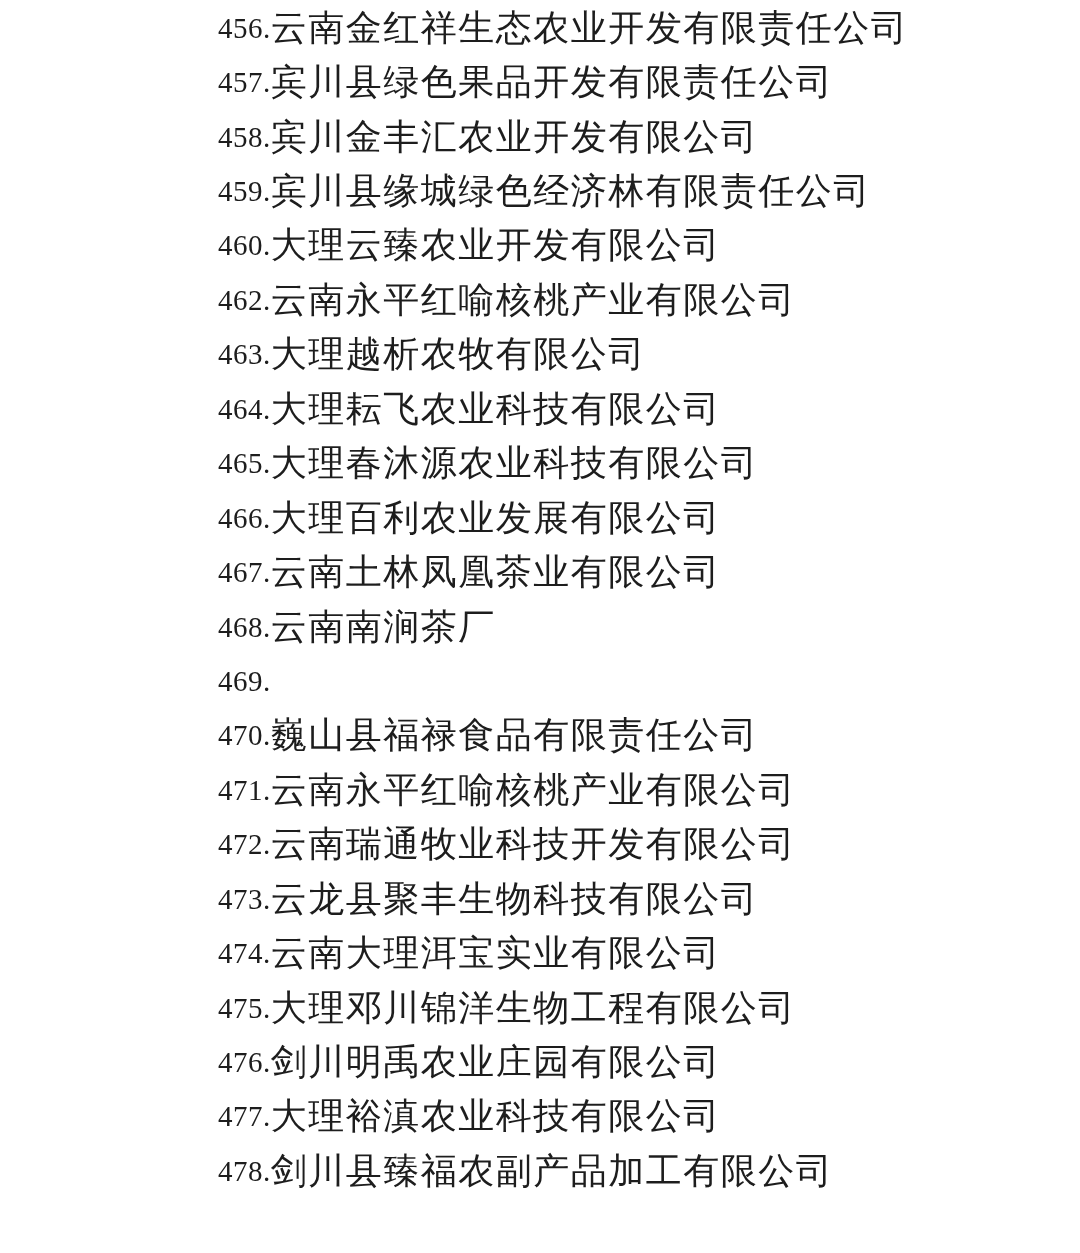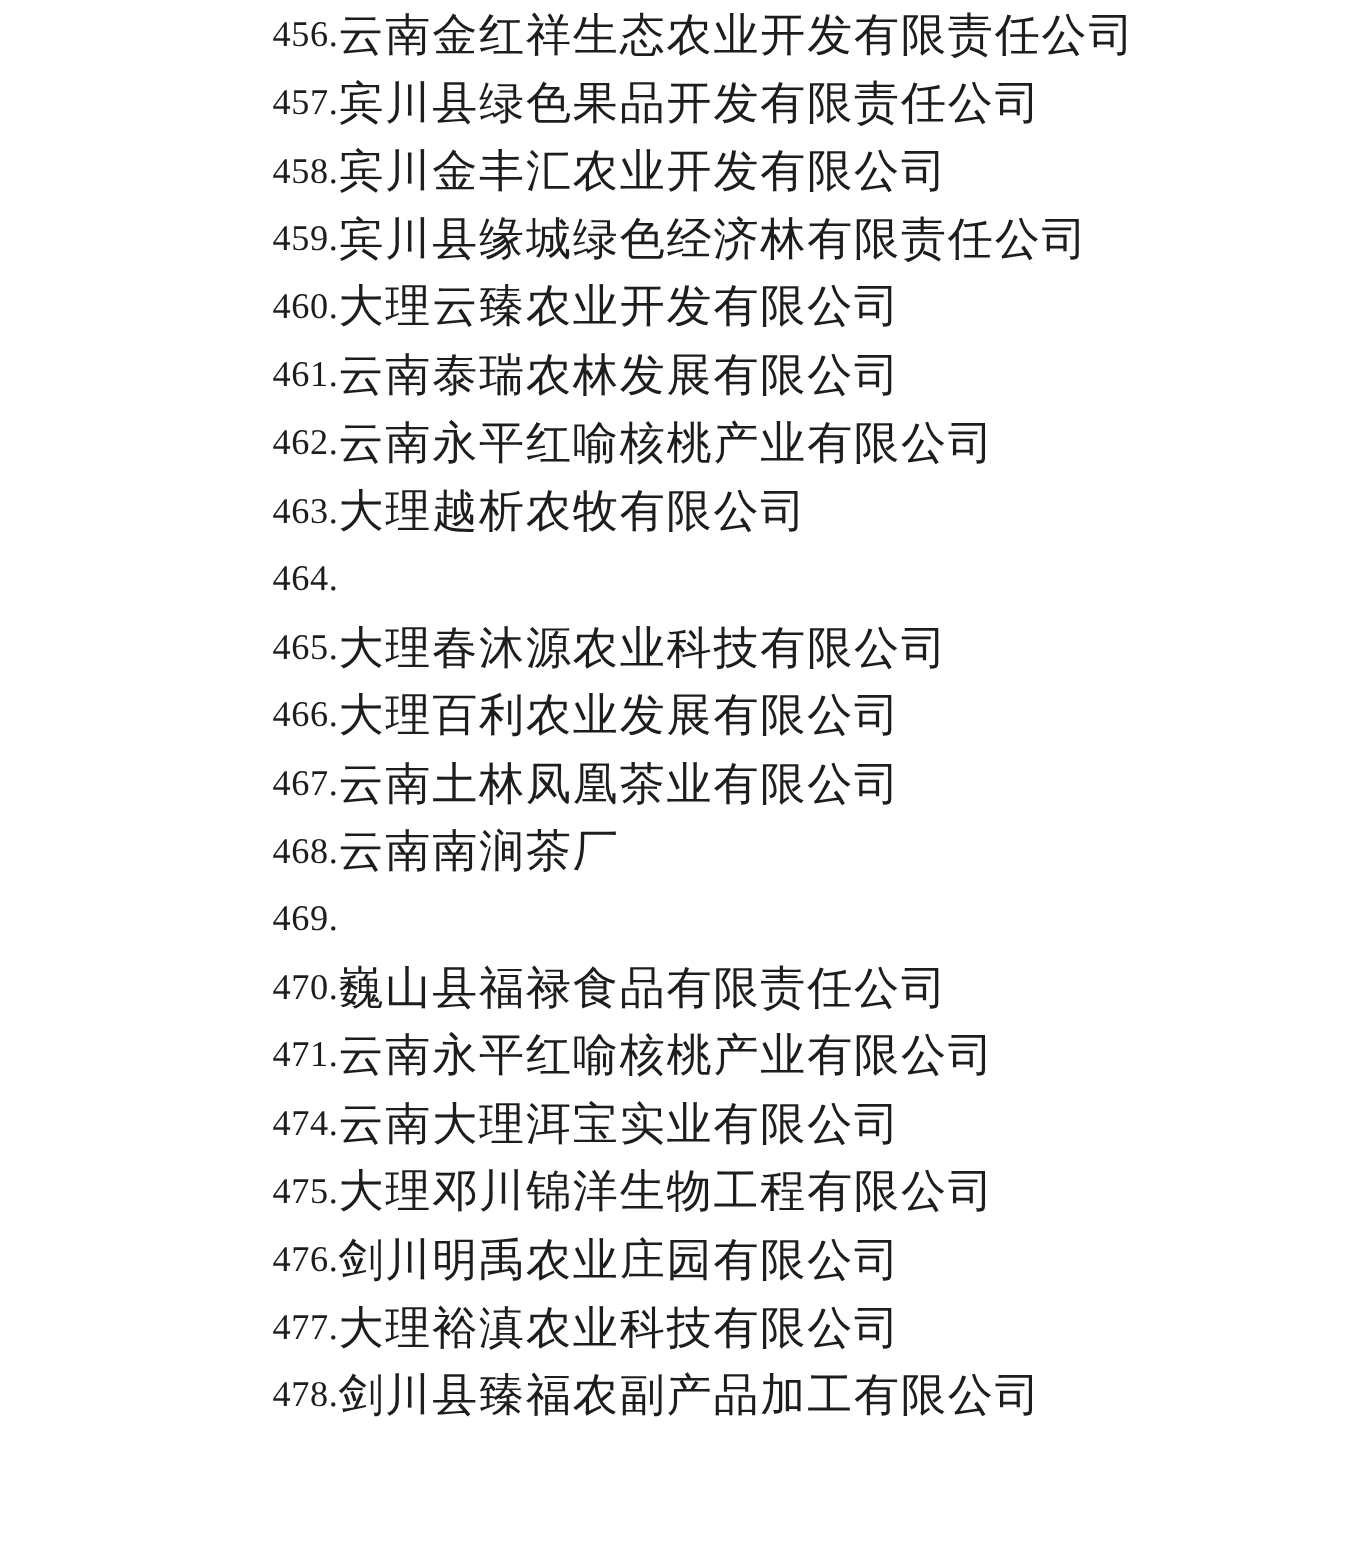--- a/index.html
+++ b/index.html
@@ -64,33 +64,30 @@
     </li>
     <li class="doc-row">
       <span class="item-number">459.</span>
         <span class="item-company">宾川县缘城绿色经济林有限责任公司</span>
     </li>
     <li class="doc-row">
       <span class="item-number">460.</span>
         <span class="item-company">大理云臻农业开发有限公司</span>
     </li>
     <li class="doc-row">
-      <span class="item-number">461.</span>
-        <span class="item-company">云南泰瑞农林发展有限公司</span>
-    </li>
-    <li class="doc-row">
       <span class="item-number">462.</span>
         <span class="item-company">云南永平红喻核桃产业有限公司</span>
     </li>
     <li class="doc-row">
       <span class="item-number">463.</span>
         <span class="item-company">大理越析农牧有限公司</span>
     </li>
     <li class="doc-row">
       <span class="item-number">464.</span>
+        <span class="item-company">大理耘飞农业科技有限公司</span>
     </li>
     <li class="doc-row">
       <span class="item-number">465.</span>
         <span class="item-company">大理春沐源农业科技有限公司</span>
     </li>
     <li class="doc-row">
       <span class="item-number">466.</span>
         <span class="item-company">大理百利农业发展有限公司</span>
     </li>
     <li class="doc-row">
@@ -106,20 +103,28 @@
     </li>
     <li class="doc-row">
       <span class="item-number">470.</span>
         <span class="item-company">巍山县福禄食品有限责任公司</span>
     </li>
     <li class="doc-row">
       <span class="item-number">471.</span>
         <span class="item-company">云南永平红喻核桃产业有限公司</span>
     </li>
     <li class="doc-row">
+      <span class="item-number">472.</span>
+        <span class="item-company">云南瑞通牧业科技开发有限公司</span>
+    </li>
+    <li class="doc-row">
+      <span class="item-number">473.</span>
+        <span class="item-company">云龙县聚丰生物科技有限公司</span>
+    </li>
+    <li class="doc-row">
       <span class="item-number">474.</span>
         <span class="item-company">云南大理洱宝实业有限公司</span>
     </li>
     <li class="doc-row">
       <span class="item-number">475.</span>
         <span class="item-company">大理邓川锦洋生物工程有限公司</span>
     </li>
     <li class="doc-row">
       <span class="item-number">476.</span>
         <span class="item-company">剑川明禹农业庄园有限公司</span>

